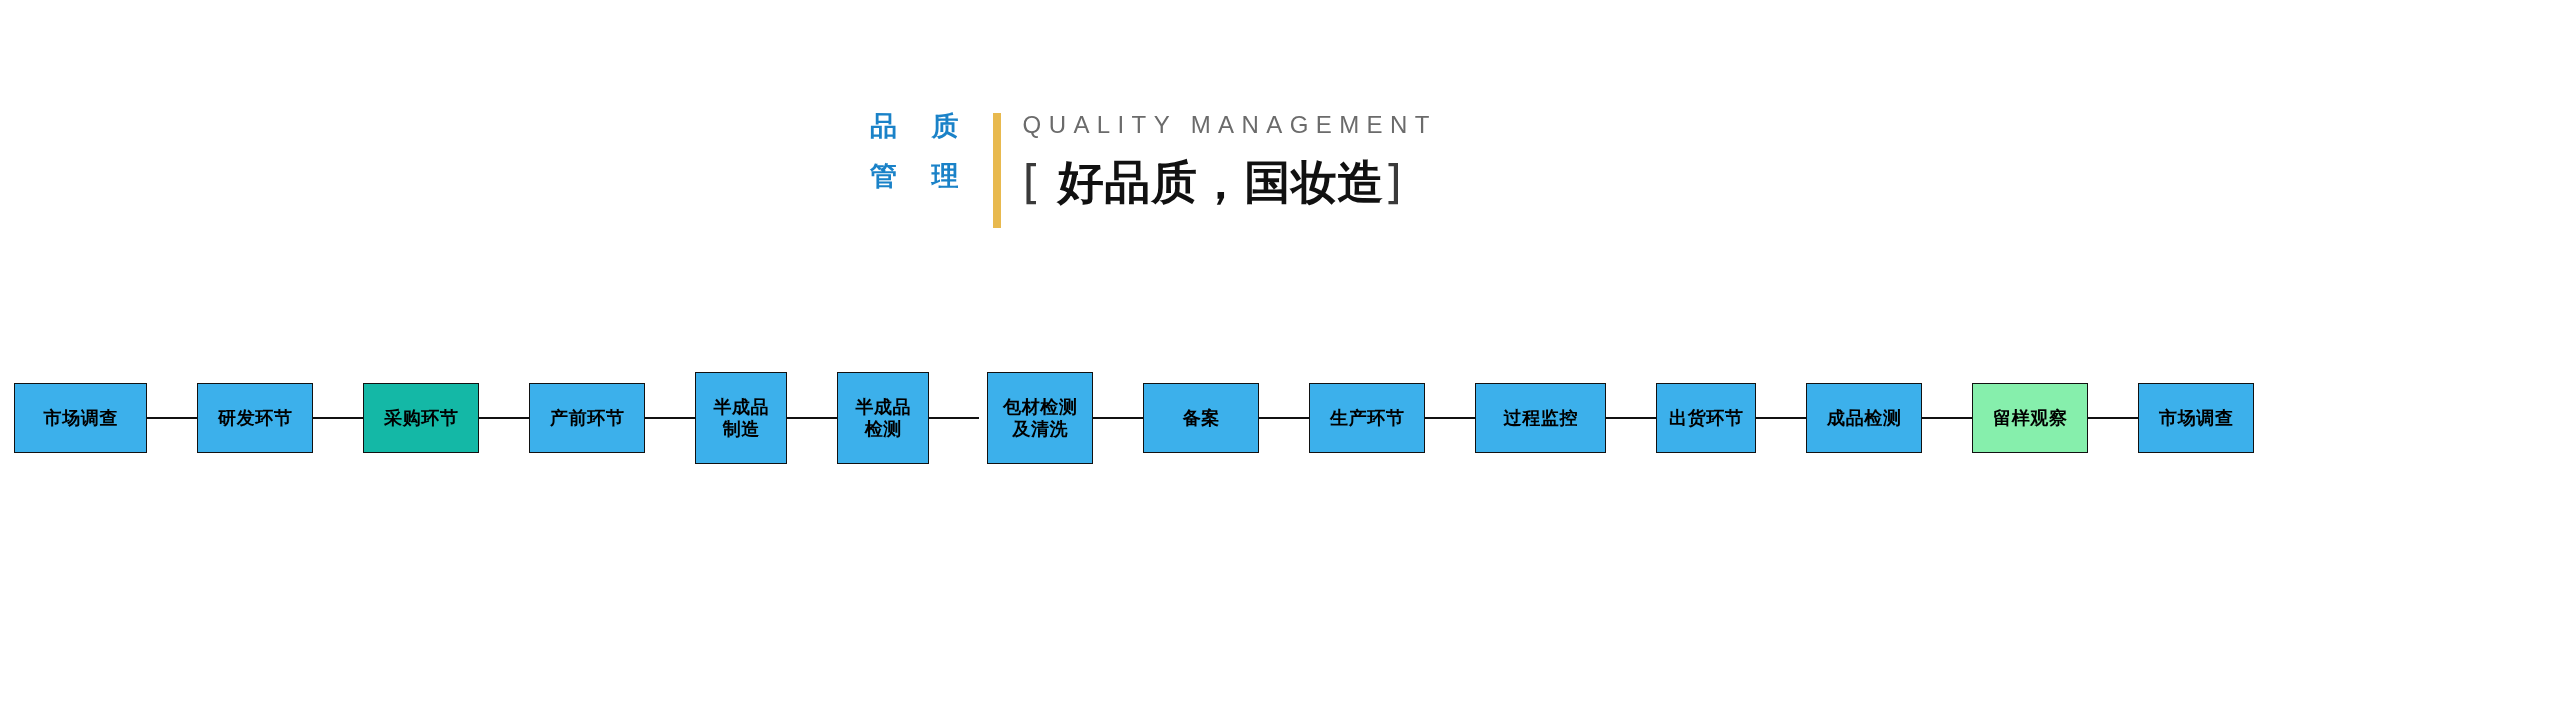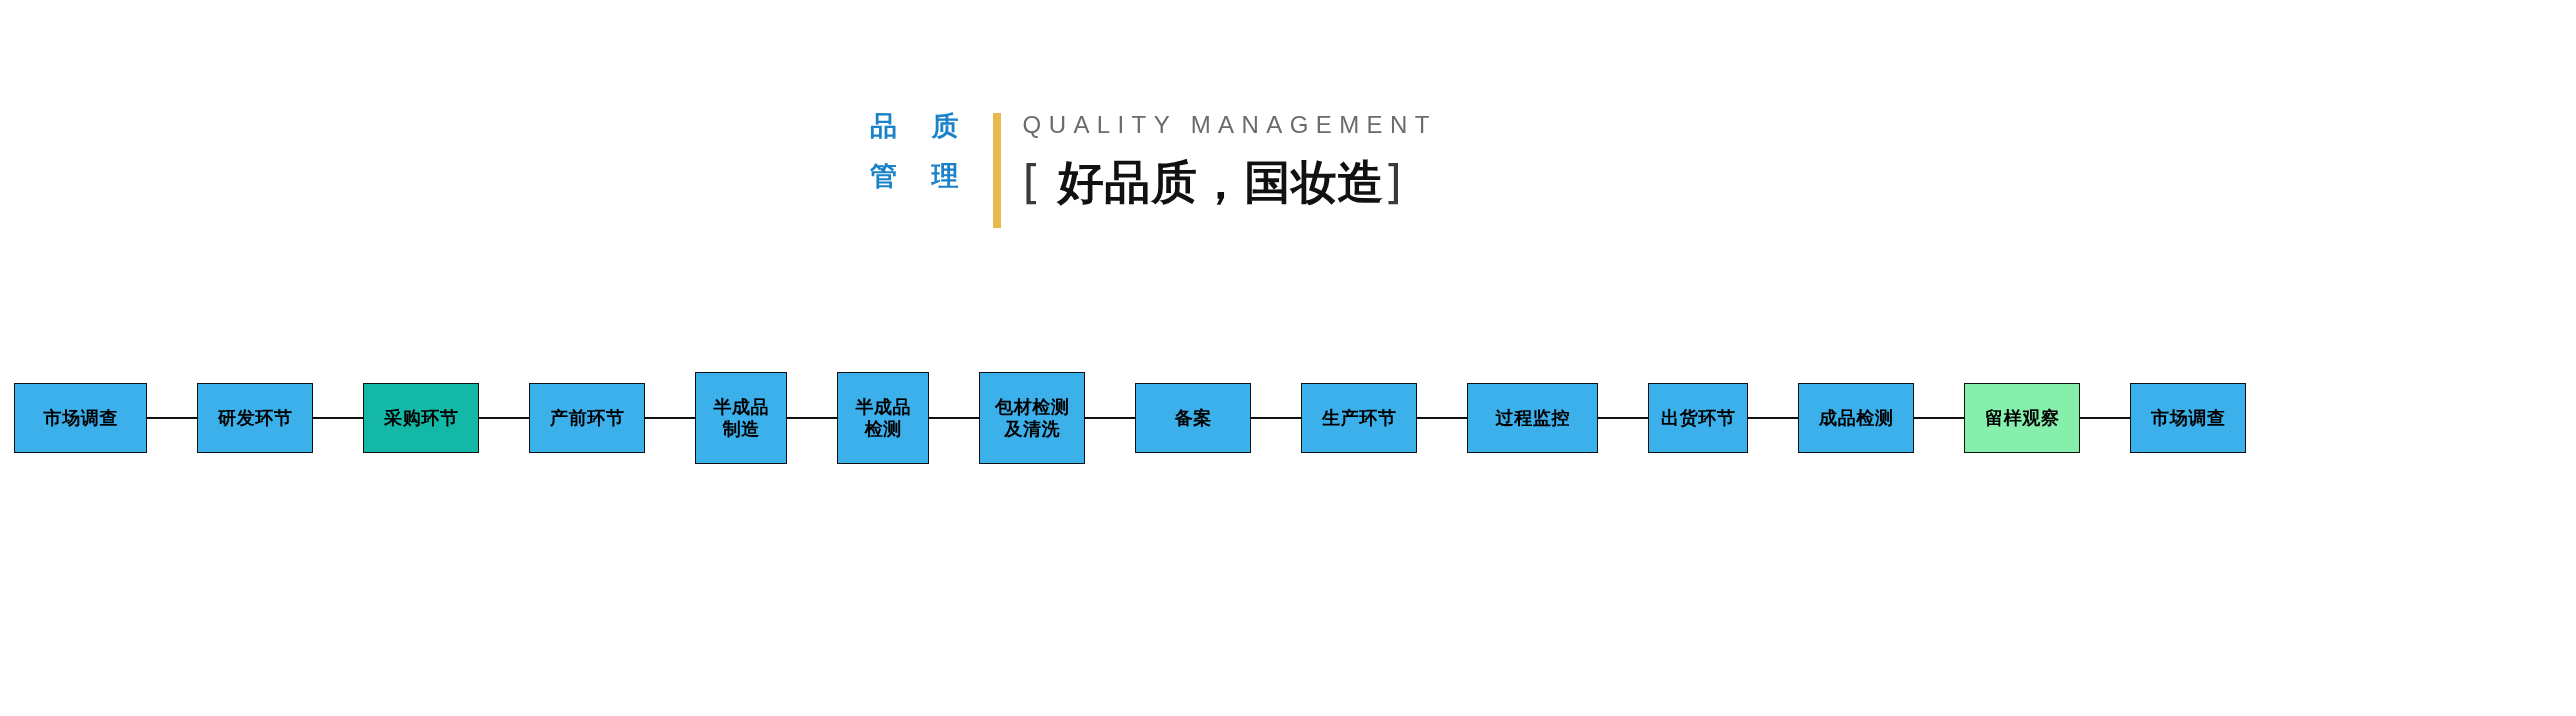--- a/index.html
+++ b/index.html
@@ -139,21 +139,21 @@
         <div class="node one" style="width: 116px; background: #14b8a6; border-color: rgb(17, 17, 17);">采购环节</div>
         <div class="connector" style="width: 50px;"></div>
         <div class="node one" style="width: 116px; background: rgb(60, 176, 235); border-color: rgb(17, 17, 17);">产前环节</div>
         <div class="connector" style="width: 50px;"></div>
         <div class="node two" style="width: 92px; background: rgb(60, 176, 235); border-color: rgb(17, 17, 17);">半成品
 制造</div>
         <div class="connector" style="width: 50px;"></div>
         <div class="node two" style="width: 92px; background: rgb(60, 176, 235); border-color: rgb(17, 17, 17);">半成品
 检测</div>
         <div class="connector" style="width: 50px;"></div>
-        <div class="node two" style="width: 106px; background: rgb(60, 176, 235); border-color: rgb(17, 17, 17);">包材检测
+        <div class="node two" style="width: 106px; background: rgb(60, 176, 235); border-color: rgb(17, 17, 17); margin-left: 8px;">包材检测
 及清洗</div>
         <div class="connector" style="width: 50px;"></div>
         <div class="node one" style="width: 116px; background: rgb(60, 176, 235); border-color: rgb(17, 17, 17);">备案</div>
         <div class="connector" style="width: 50px;"></div>
         <div class="node one" style="width: 116px; background: rgb(60, 176, 235); border-color: rgb(17, 17, 17);">生产环节</div>
         <div class="connector" style="width: 50px;"></div>
         <div class="node one" style="width: 131px; background: rgb(60, 176, 235); border-color: rgb(17, 17, 17);">过程监控</div>
         <div class="connector" style="width: 50px;"></div>
         <div class="node one" style="width: 100px; background: rgb(60, 176, 235); border-color: rgb(17, 17, 17);">出货环节</div>
         <div class="connector" style="width: 50px;"></div>

